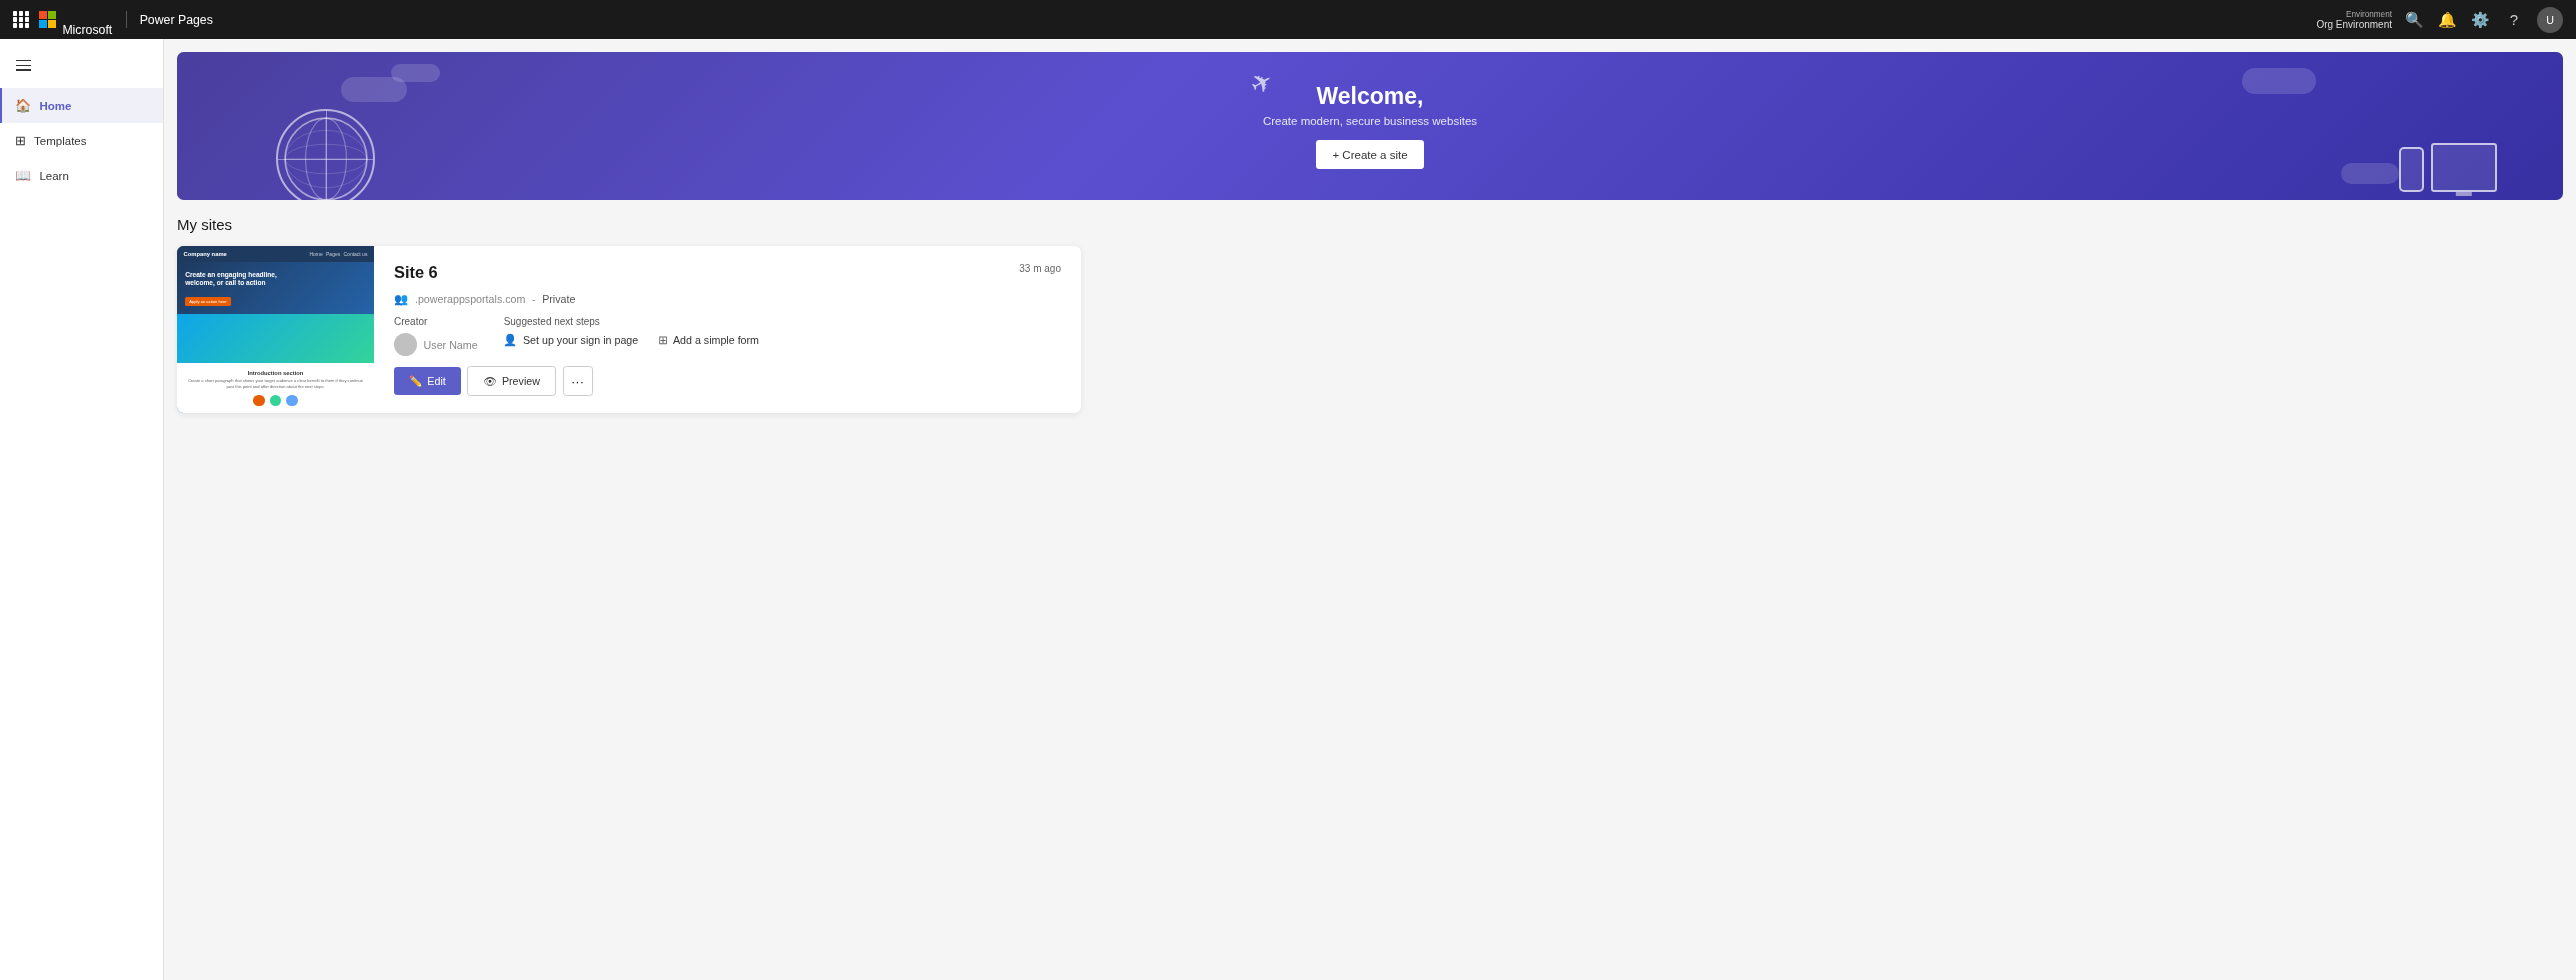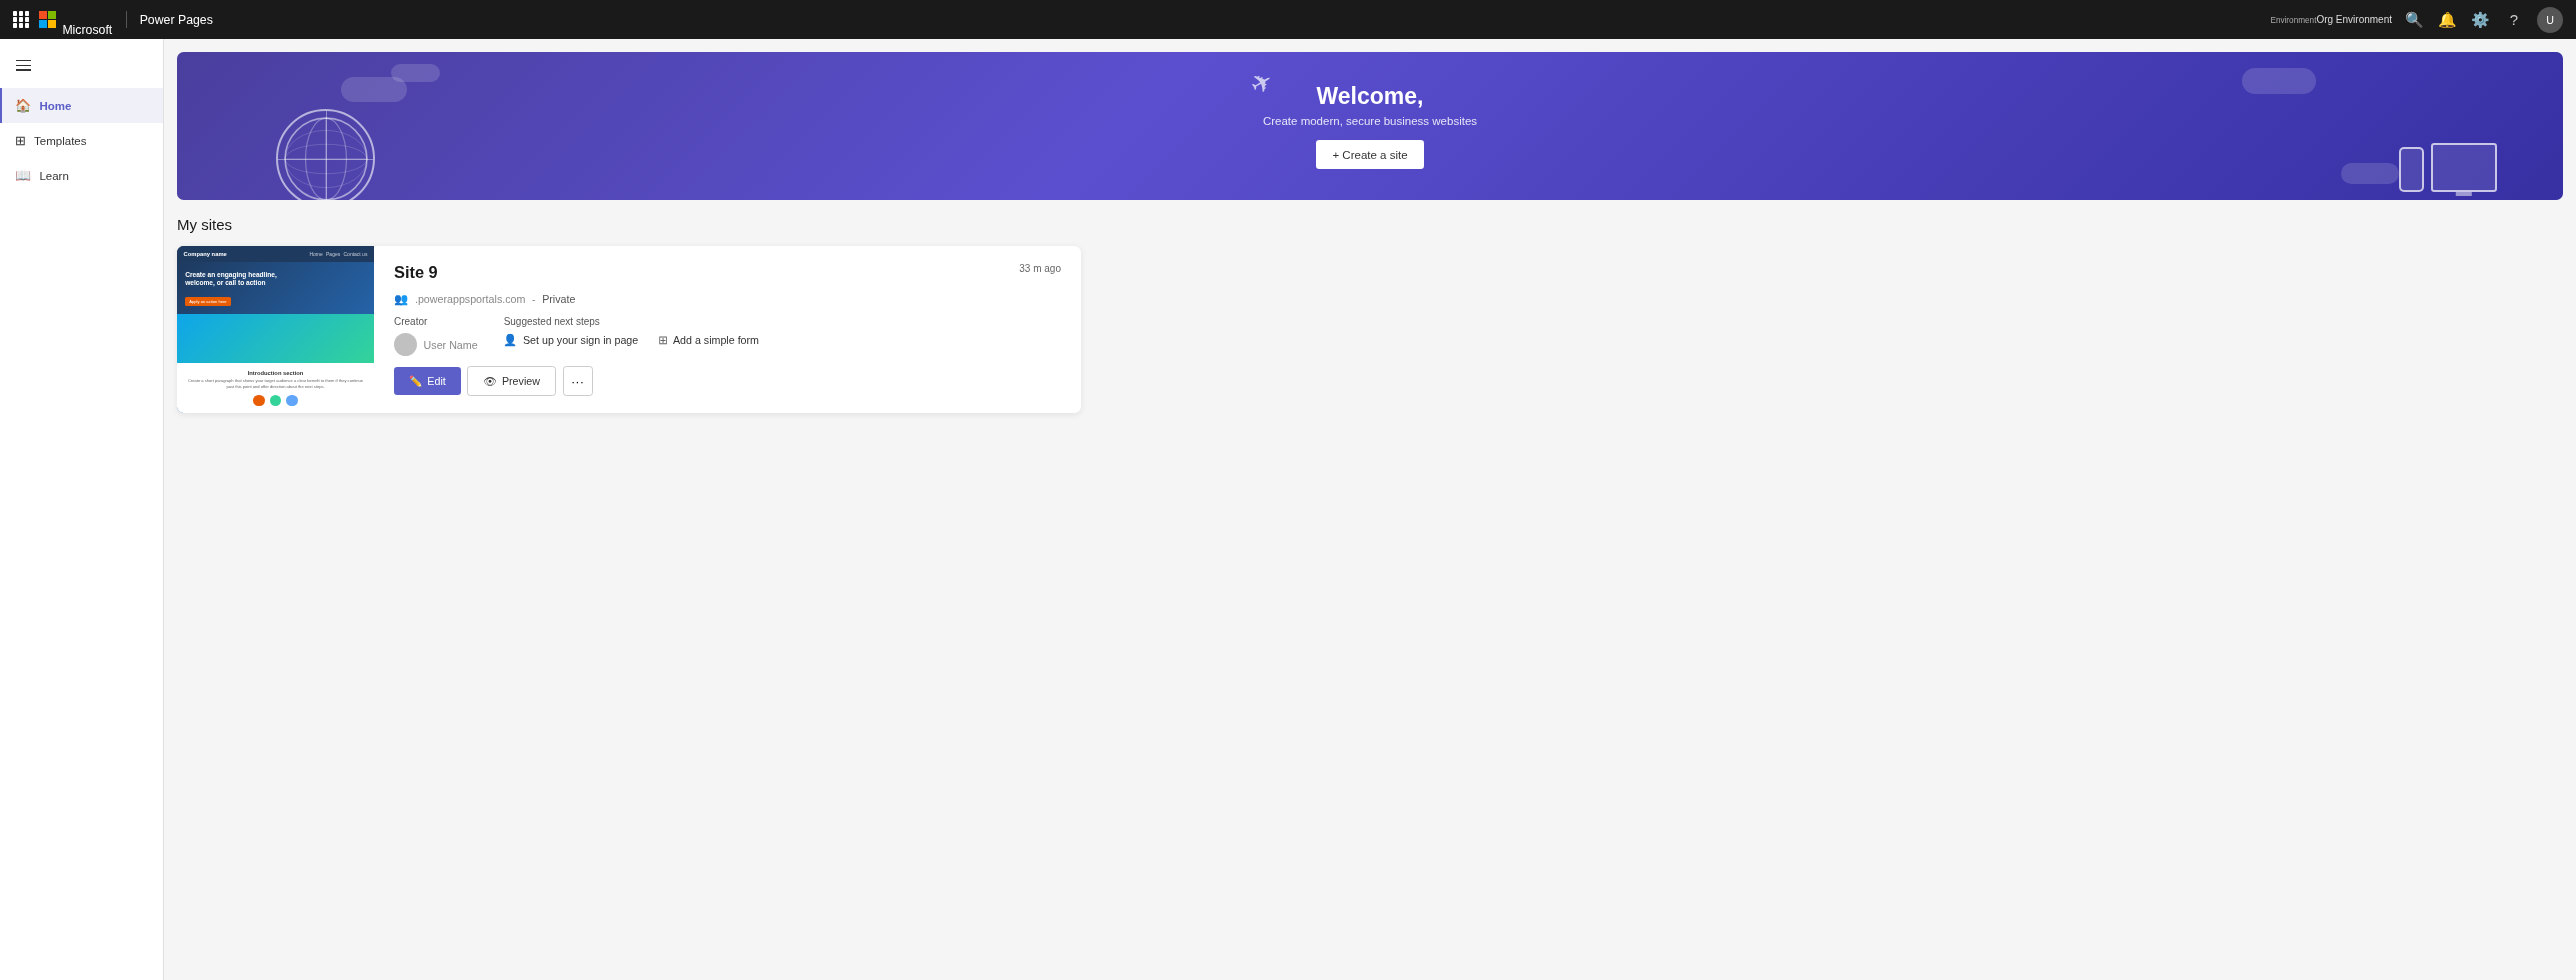--- a/index.html
+++ b/index.html
@@ -34,21 +34,21 @@
       display: grid; grid-template-columns: 1fr 1fr; gap: 0.8px;
     }
     .ms-logo-sq:nth-child(1) { background: #f25022; }
     .ms-logo-sq:nth-child(2) { background: #7fba00; }
     .ms-logo-sq:nth-child(3) { background: #00a4ef; }
     .ms-logo-sq:nth-child(4) { background: #ffb900; }
     .topnav-brand { font-size: 12.3px; font-weight: 400; color: white; margin-top: 20px; }
     .topnav-divider { width: 0.8px; height: 16.4px; background: #555; margin: 0 3.3px; }
     .topnav-app { font-size: 12.3px; color: white; font-weight: 400; }
     .topnav-right { margin-left: auto; display: flex; align-items: center; gap: 13px; }
-    .topnav-env { display: flex; flex-direction: row; align-items: flex-end; }
+    .topnav-env { display: flex; flex-direction: column; align-items: flex-end; }
     .topnav-env-label { font-size: 8.2px; color: #aaa; }
     .topnav-env-value { font-size: 10px; color: #ddd; }
     .topnav-icon { color: #ccc; font-size: 15px; cursor: pointer; width: 20px; text-align: center; }
     .topnav-avatar {
       width: 26px; height: 26px; border-radius: 50%; background: #555;
       display: flex; align-items: center; justify-content: center;
       color: white; font-size: 10.7px; cursor: pointer;
     }
 
     
@@ -484,21 +484,21 @@
                 <div class="thumb-circle" style="background:#e85d04;"></div>
                 <div class="thumb-circle" style="background:#34d399;"></div>
                 <div class="thumb-circle" style="background:#60a5fa;"></div>
               </div>
             </div>
           </div>
         </div>
 
         <div class="site-info">
           <div class="site-info-header">
-            <span class="site-name">Site 9</span>
+            <span class="site-name">Site 6</span>
             <span class="site-timestamp">33 m ago</span>
           </div>
 
           <div class="site-url-row">
             <span class="site-url-icon">👥</span>
             <span class="site-url">.powerappsportals.com</span>
             <span class="site-url-sep">-</span>
             <span class="site-private">Private</span>
           </div>
 

